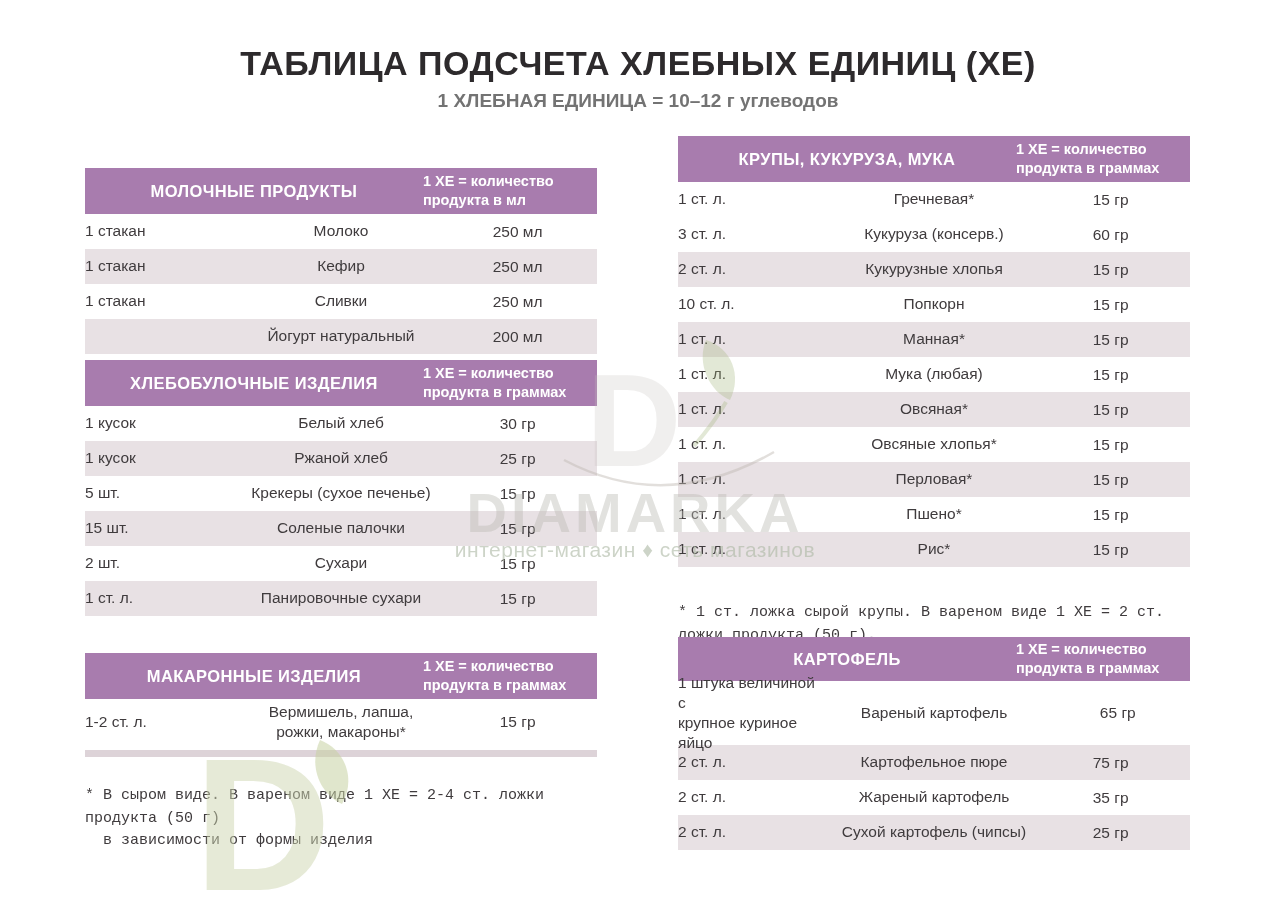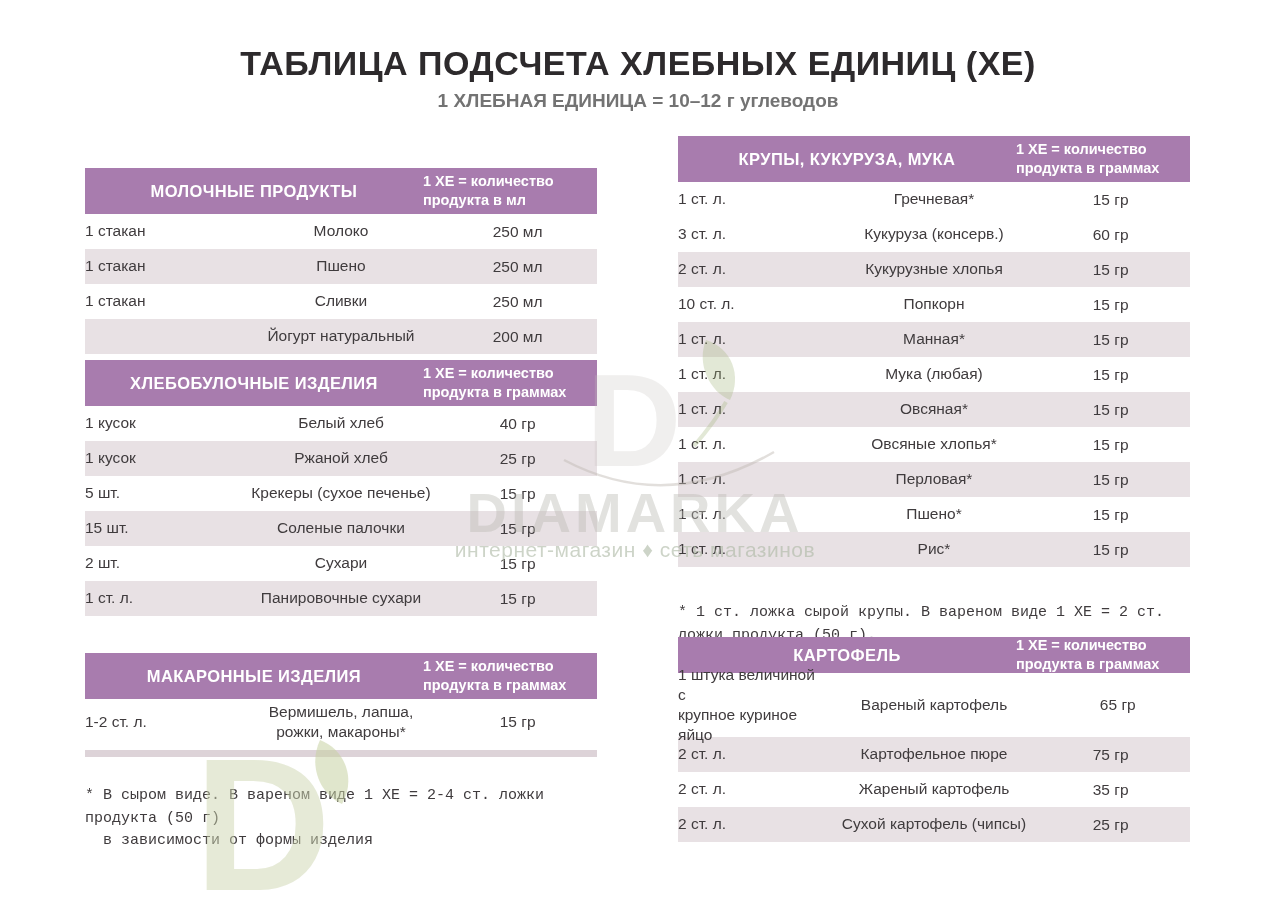--- a/index.html
+++ b/index.html
@@ -67,21 +67,21 @@
       <div class="hu">1 ХЕ = количество
 продукта в мл</div>
     </div>
     <div class="trow">
       <div class="c1">1 стакан</div>
       <div class="c2">Молоко</div>
       <div class="c3">250 мл</div>
     </div>
     <div class="trow alt">
       <div class="c1">1 стакан</div>
-      <div class="c2">Пшено</div>
+      <div class="c2">Кефир</div>
       <div class="c3">250 мл</div>
     </div>
     <div class="trow">
       <div class="c1">1 стакан</div>
       <div class="c2">Сливки</div>
       <div class="c3">250 мл</div>
     </div>
     <div class="trow alt">
       <div class="c1"></div>
       <div class="c2">Йогурт натуральный</div>
@@ -91,21 +91,21 @@
 
   <div class="tbl col-left" style="top:360px;">
     <div class="thead">
       <div class="ht">ХЛЕБОБУЛОЧНЫЕ ИЗДЕЛИЯ</div>
       <div class="hu">1 ХЕ = количество
 продукта в граммах</div>
     </div>
     <div class="trow">
       <div class="c1">1 кусок</div>
       <div class="c2">Белый хлеб</div>
-      <div class="c3">40 гр</div>
+      <div class="c3">30 гр</div>
     </div>
     <div class="trow alt">
       <div class="c1">1 кусок</div>
       <div class="c2">Ржаной хлеб</div>
       <div class="c3">25 гр</div>
     </div>
     <div class="trow">
       <div class="c1">5 шт.</div>
       <div class="c2">Крекеры (сухое печенье)</div>
       <div class="c3">15 гр</div>
@@ -204,21 +204,21 @@
     <div class="trow alt">
       <div class="c1">1 ст. л.</div>
       <div class="c2">Рис*</div>
       <div class="c3">15 гр</div>
     </div>
   </div>
 
   <div class="footnote fn-right">* 1 ст. ложка сырой крупы. В вареном виде 1 ХЕ = 2 ст. ложки продукта (50 г).</div>
 
   <div class="tbl col-right" style="top:637px;">
-    <div class="thead" style="height:36px;">
+    <div class="thead" style="height:44px;">
       <div class="ht">КАРТОФЕЛЬ</div>
       <div class="hu">1 ХЕ = количество
 продукта в граммах</div>
     </div>
     <div class="trow xtall">
       <div class="c1">1 штука величиной с
 крупное куриное
 яйцо</div>
       <div class="c2">Вареный картофель</div>
       <div class="c3">65 гр</div>

